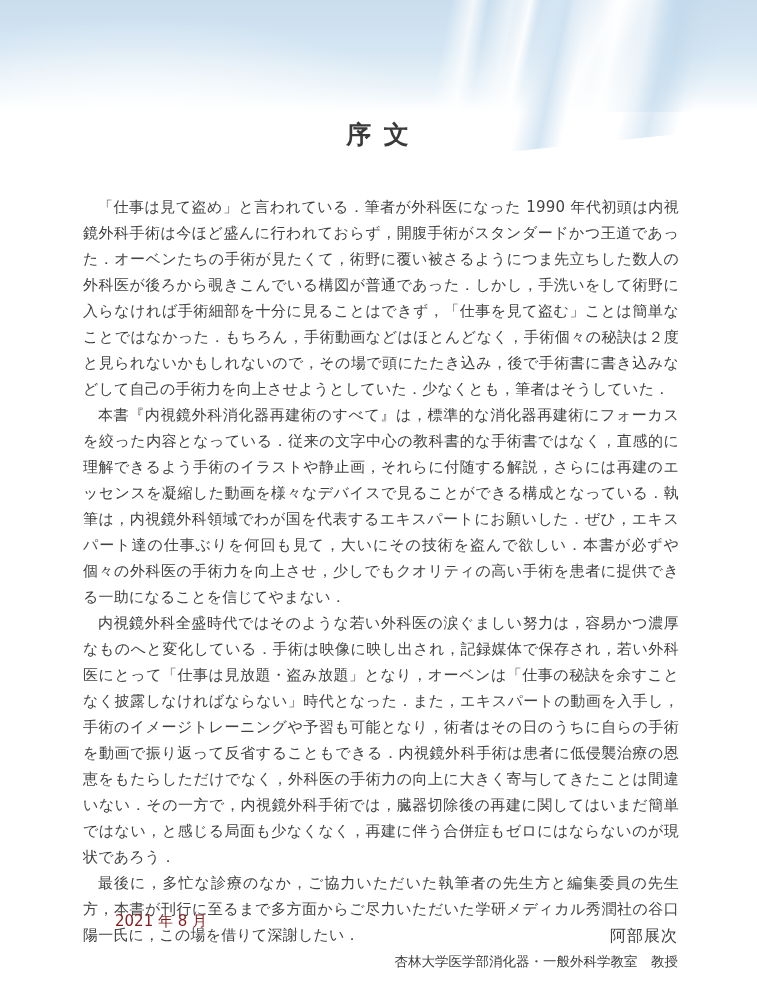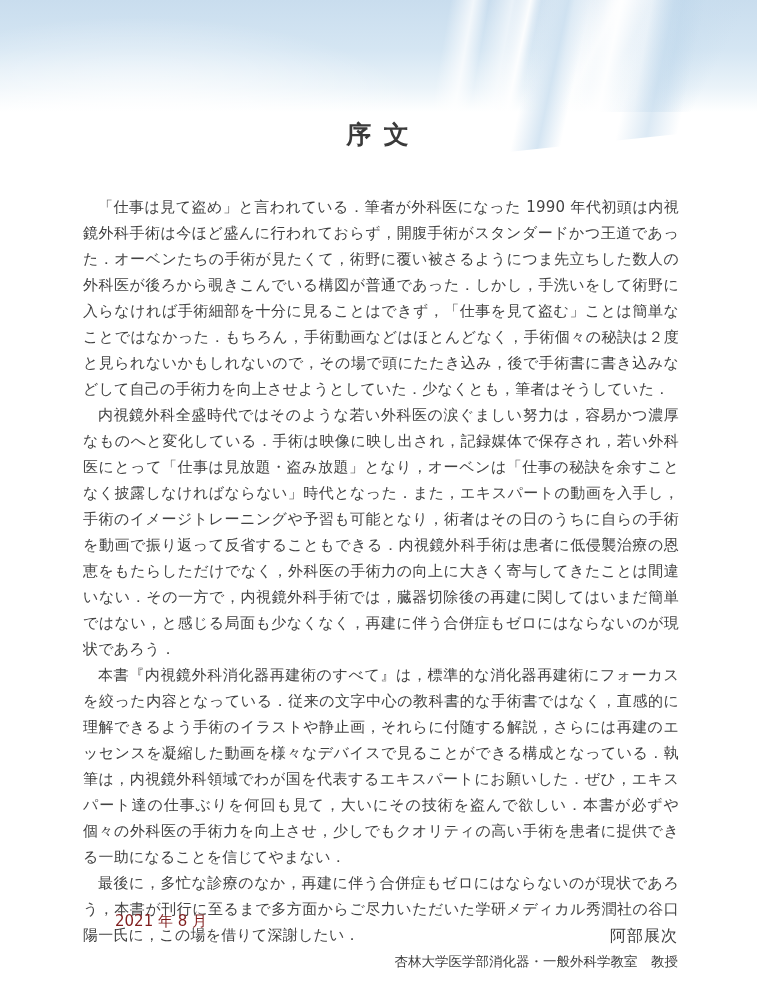--- a/index.html
+++ b/index.html
@@ -65,23 +65,23 @@
 <div class="page">
 
   <div class="header-art">
     <div class="streak"></div>
   </div>
 
   <h1 class="title">序 文</h1>
 
   <div class="content">
     <p>「仕事は見て盗め」と言われている．筆者が外科医になった 1990 年代初頭は内視鏡外科手術は今ほど盛んに行われておらず，開腹手術がスタンダードかつ王道であった．オーベンたちの手術が見たくて，術野に覆い被さるようにつま先立ちした数人の外科医が後ろから覗きこんでいる構図が普通であった．しかし，手洗いをして術野に入らなければ手術細部を十分に見ることはできず，「仕事を見て盗む」ことは簡単なことではなかった．もちろん，手術動画などはほとんどなく，手術個々の秘訣は２度と見られないかもしれないので，その場で頭にたたき込み，後で手術書に書き込みなどして自己の手術力を向上させようとしていた．少なくとも，筆者はそうしていた．</p>
+    <p>本書『内視鏡外科消化器再建術のすべて』は，標準的な消化器再建術にフォーカスを絞った内容となっている．従来の文字中心の教科書的な手術書ではなく，直感的に理解できるよう手術のイラストや静止画，それらに付随する解説，さらには再建のエッセンスを凝縮した動画を様々なデバイスで見ることができる構成となっている．執筆は，内視鏡外科領域でわが国を代表するエキスパートにお願いした．ぜひ，エキスパート達の仕事ぶりを何回も見て，大いにその技術を盗んで欲しい．本書が必ずや個々の外科医の手術力を向上させ，少しでもクオリティの高い手術を患者に提供できる一助になることを信じてやまない．</p>
     <p>内視鏡外科全盛時代ではそのような若い外科医の涙ぐましい努力は，容易かつ濃厚なものへと変化している．手術は映像に映し出され，記録媒体で保存され，若い外科医にとって「仕事は見放題・盗み放題」となり，オーベンは「仕事の秘訣を余すことなく披露しなければならない」時代となった．また，エキスパートの動画を入手し，手術のイメージトレーニングや予習も可能となり，術者はその日のうちに自らの手術を動画で振り返って反省することもできる．内視鏡外科手術は患者に低侵襲治療の恩恵をもたらしただけでなく，外科医の手術力の向上に大きく寄与してきたことは間違いない．その一方で，内視鏡外科手術では，臓器切除後の再建に関してはいまだ簡単ではない，と感じる局面も少なくなく，再建に伴う合併症もゼロにはならないのが現状であろう．</p>
-    <p>本書『内視鏡外科消化器再建術のすべて』は，標準的な消化器再建術にフォーカスを絞った内容となっている．従来の文字中心の教科書的な手術書ではなく，直感的に理解できるよう手術のイラストや静止画，それらに付随する解説，さらには再建のエッセンスを凝縮した動画を様々なデバイスで見ることができる構成となっている．執筆は，内視鏡外科領域でわが国を代表するエキスパートにお願いした．ぜひ，エキスパート達の仕事ぶりを何回も見て，大いにその技術を盗んで欲しい．本書が必ずや個々の外科医の手術力を向上させ，少しでもクオリティの高い手術を患者に提供できる一助になることを信じてやまない．</p>
-    <p>最後に，多忙な診療のなか，再建に伴う合併症もゼロにはならないのが現状であろう，本書が刊行に至るまで多方面からご尽力いただいた学研メディカル秀潤社の谷口陽一氏に，この場を借りて深謝したい．</p>
+    <p>最後に，多忙な診療のなか，ご協力いただいた執筆者の先生方と編集委員の先生方，本書が刊行に至るまで多方面からご尽力いただいた学研メディカル秀潤社の谷口陽一氏に，この場を借りて深謝したい．</p>
   </div>
 
   <div class="date">2021 年 8 月</div>
 
   <div class="signature">
     <div class="name">阿部展次</div>
     <div class="affiliation">杏林大学医学部消化器・一般外科学教室　教授</div>
   </div>
 
 </div>

